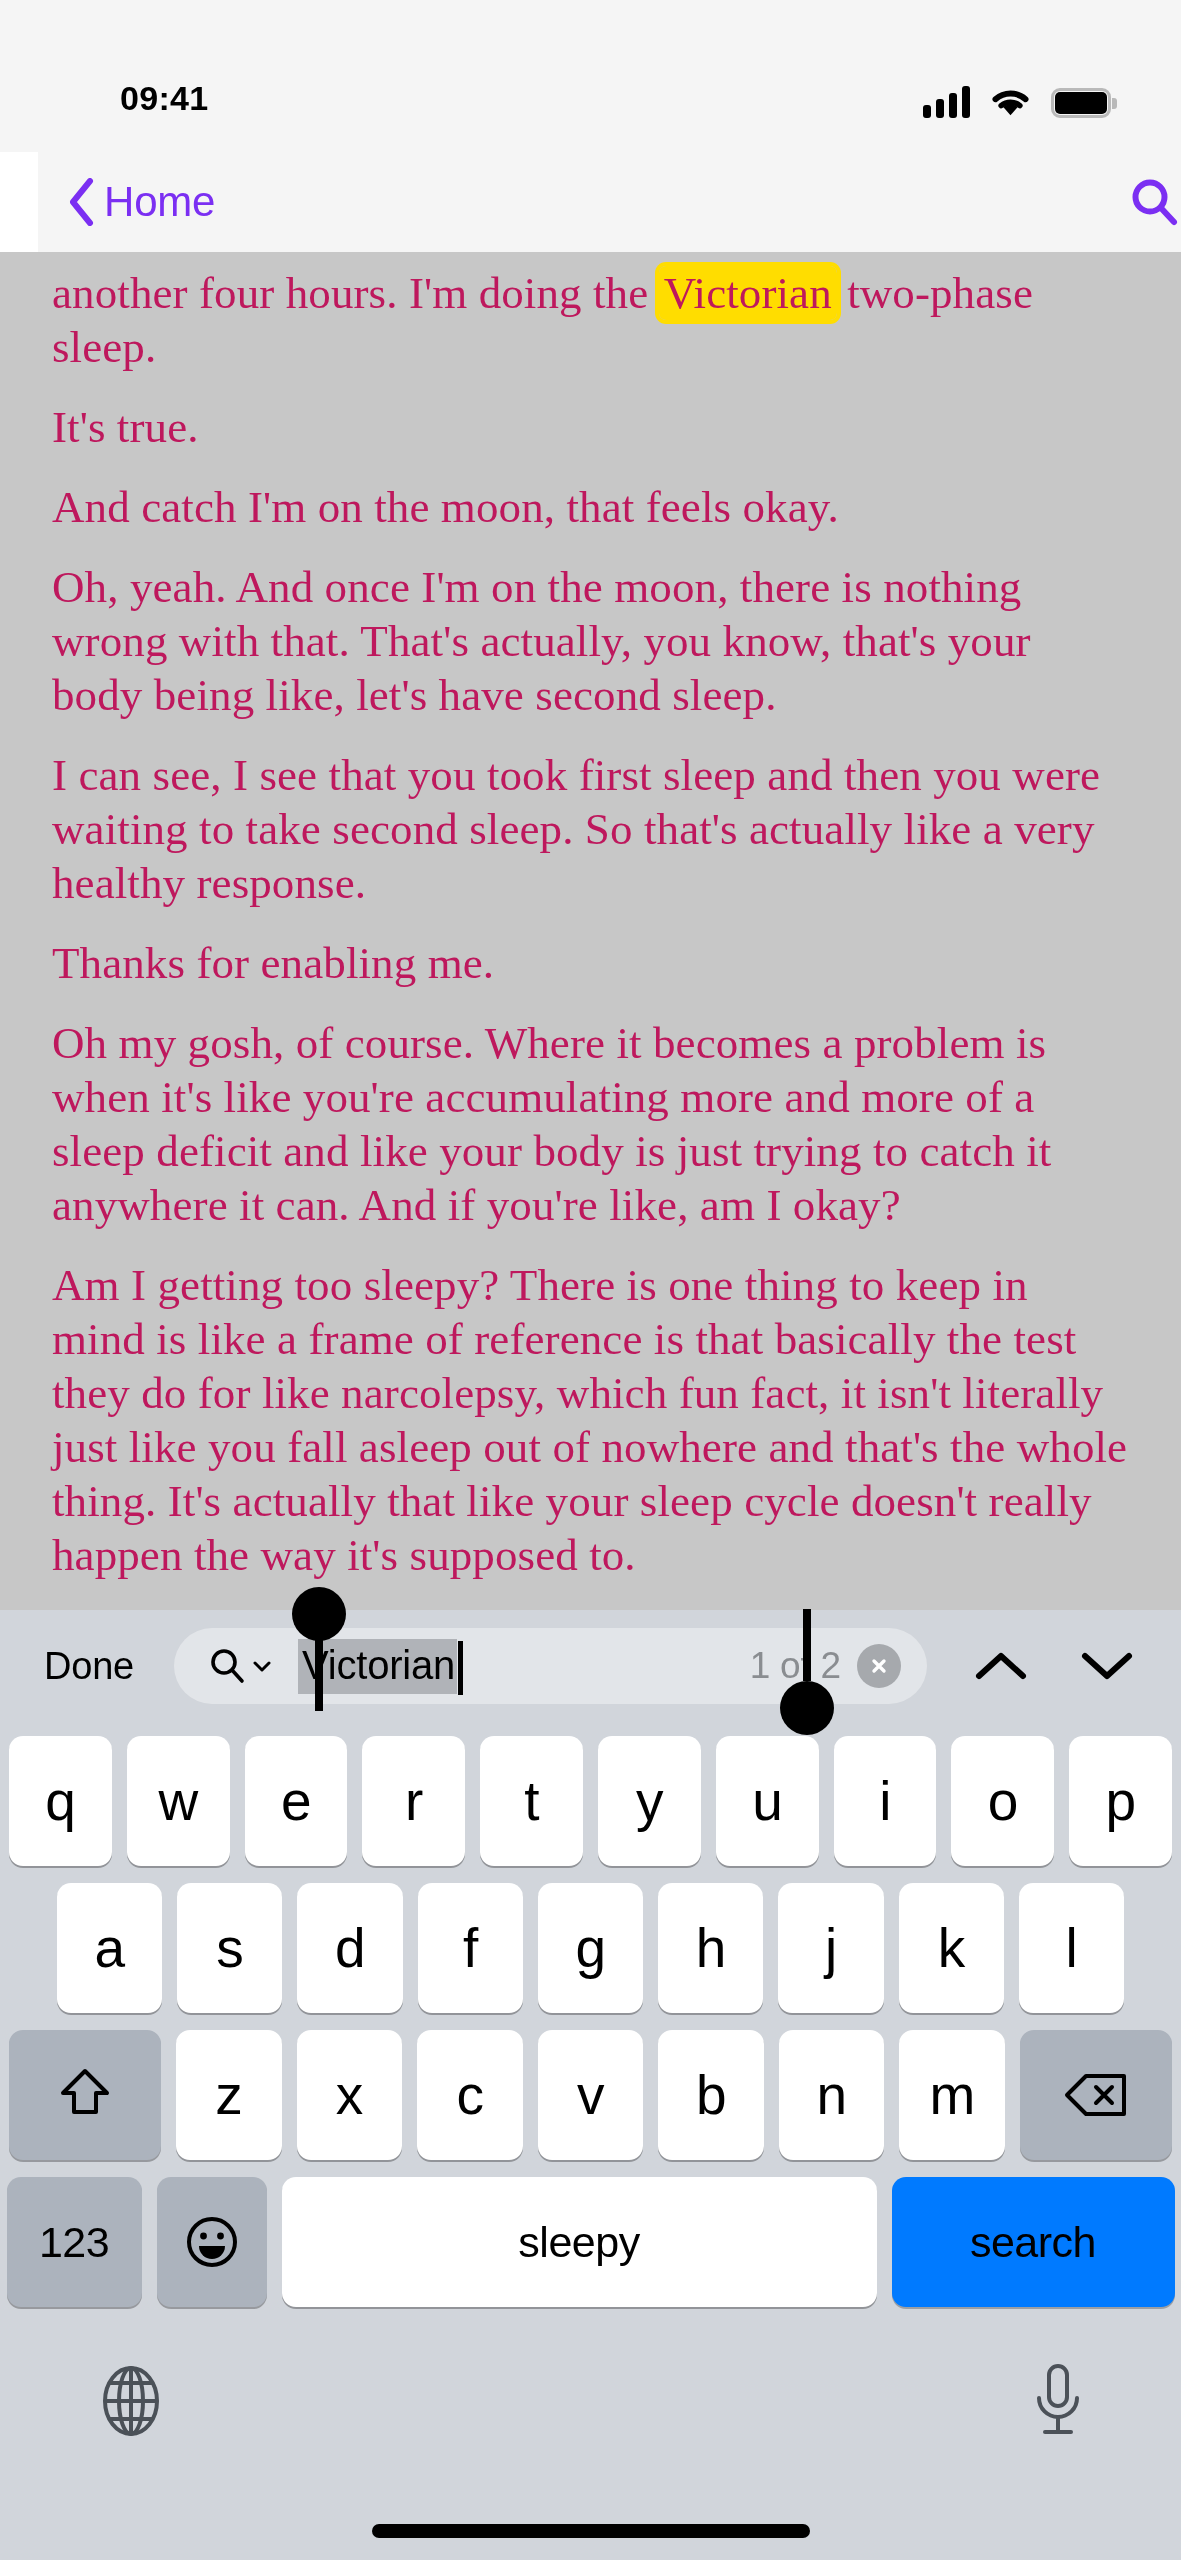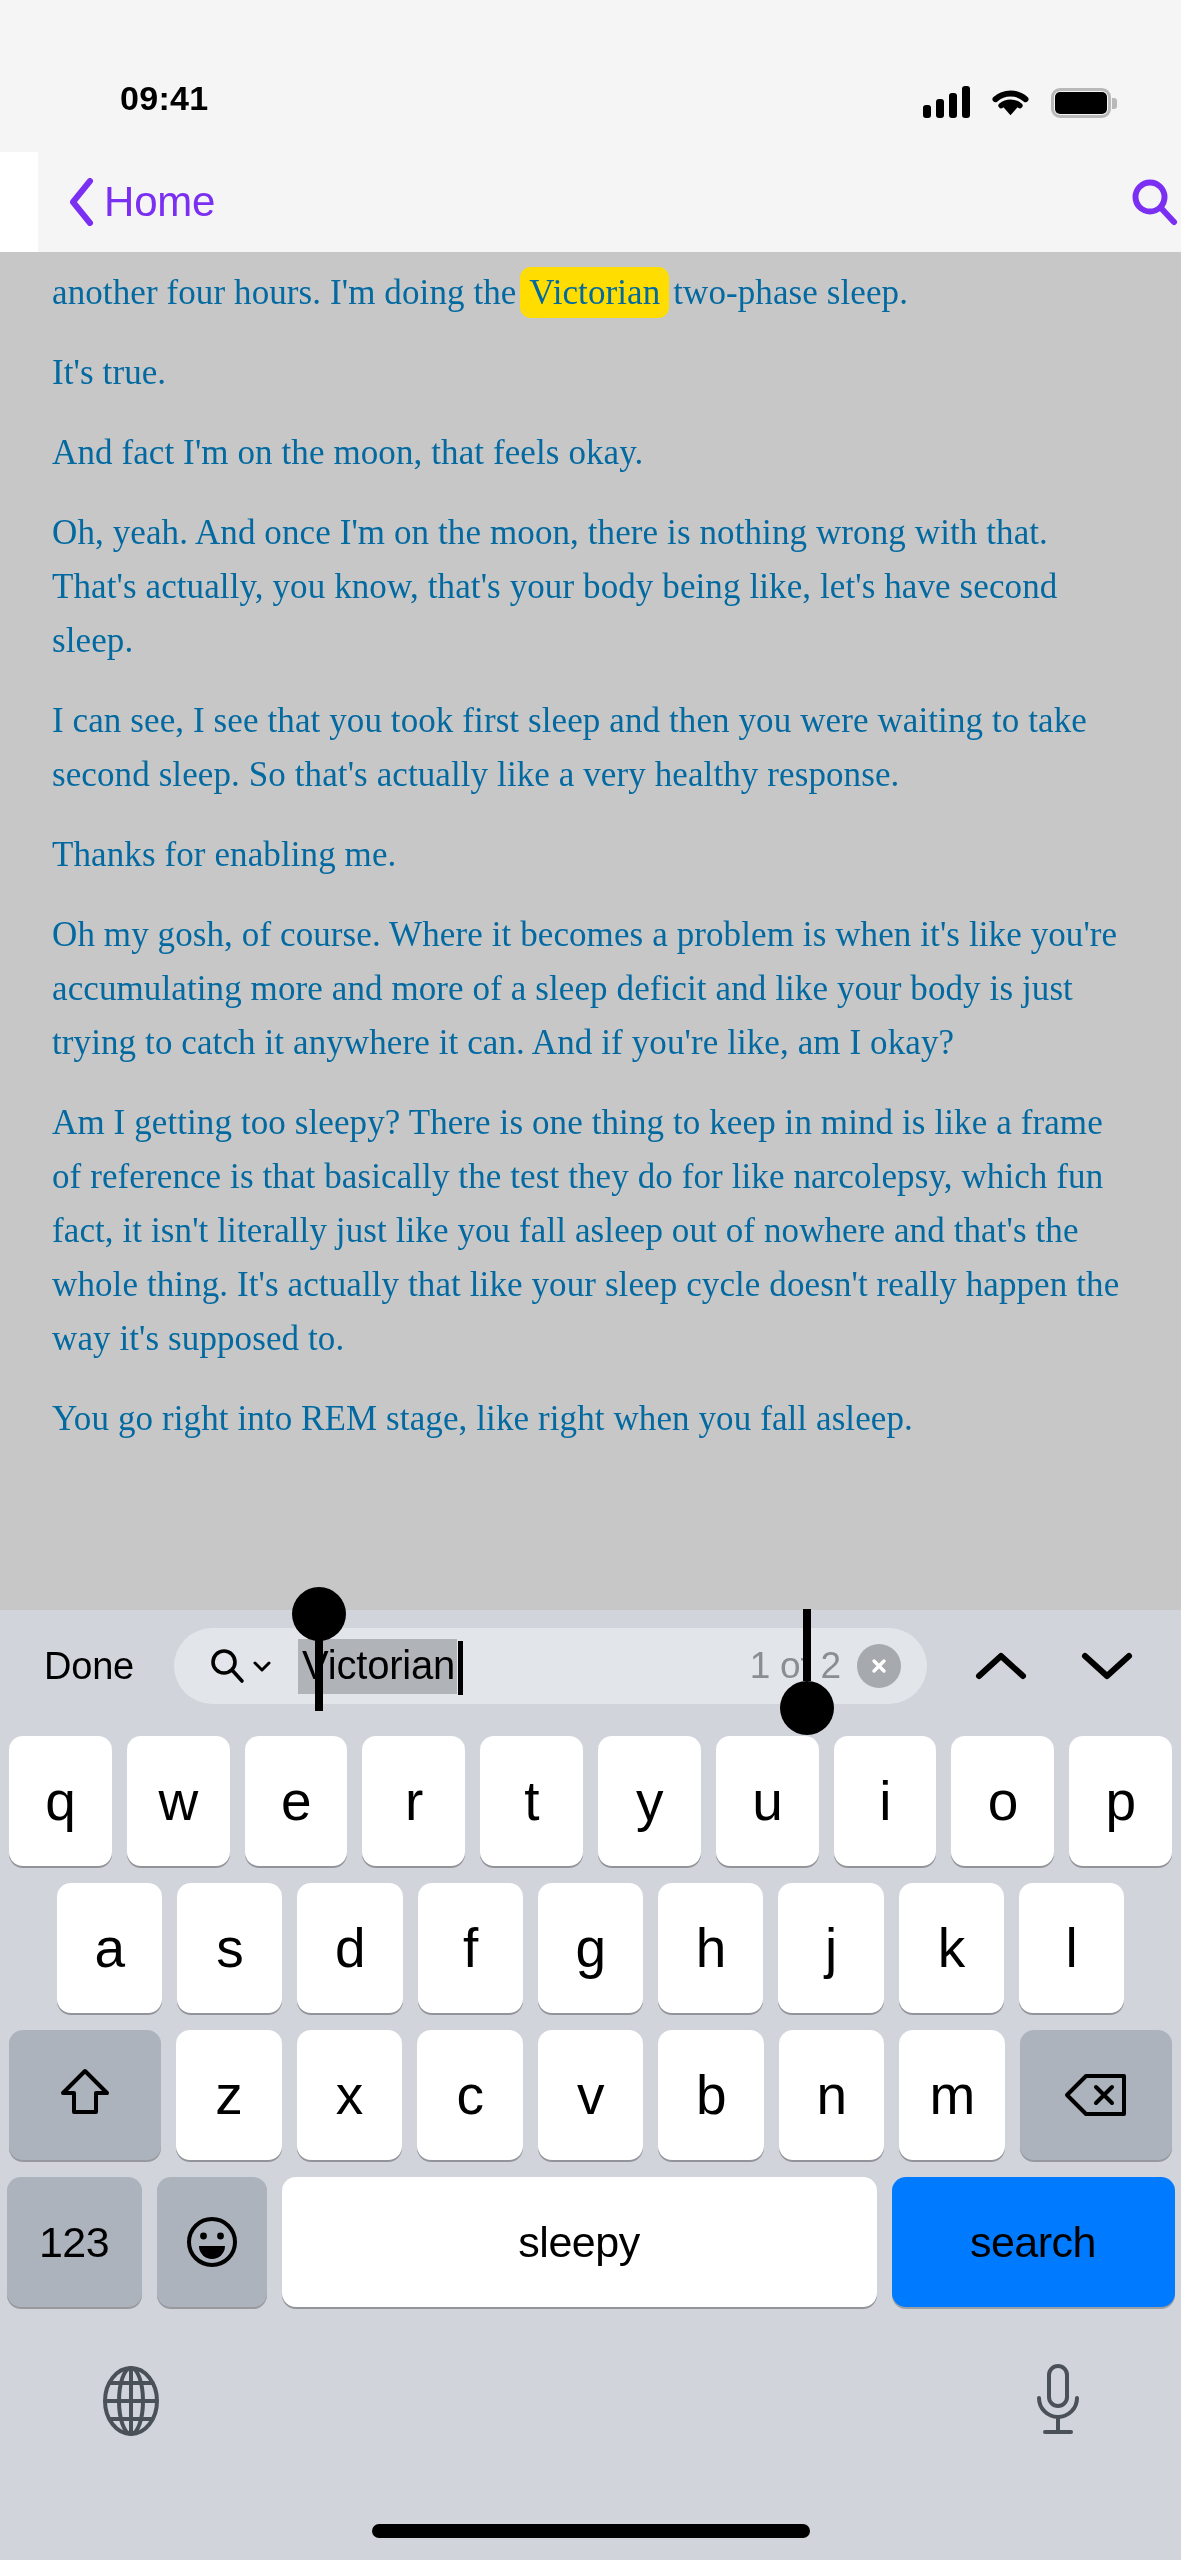--- a/index.html
+++ b/index.html
@@ -61,23 +61,23 @@
 
   
   .transcript {
     position:absolute; top:252px; left:0; width:1181px; height:1358px;
     background:#c7c7c7;
     padding:14px 52px 0 52px;
     overflow:hidden;
   }
   .para {
     font-family:"Liberation Serif", serif;
-    font-size:35px;
+    font-size:45px;
     line-height:54px;
-    color:#0369a1;
+    color:#be185d;
     margin-bottom:26px;
     letter-spacing:0.1px;
   }
   .hl {
     background:#ffdd00;
     border-radius:7px;
     padding:2px 5px;
     margin:0 -1px;
     box-shadow:0 0 0 4px #ffdd00;
   }
@@ -216,21 +216,21 @@
         <path d="M32 32 L45 46" stroke="#7b2ff2" stroke-width="6" fill="none" stroke-linecap="round"></path>
       </svg>
     </div>
   </div>
 
   <div class="transcript">
 
     <p class="para"><span>another four hours. I'm doing the </span><span class="hl">Victorian</span><span> two-phase sleep.</span></p>
 
     <p class="para">It's true.</p>
-    <p class="para">And fact I'm on the moon, that feels okay.</p>
+    <p class="para">And catch I'm on the moon, that feels okay.</p>
     <p class="para">Oh, yeah. And once I'm on the moon, there is nothing wrong with that. That's actually, you know, that's your body being like, let's have second sleep.</p>
     <p class="para">I can see, I see that you took first sleep and then you were waiting to take second sleep. So that's actually like a very healthy response.</p>
     <p class="para">Thanks for enabling me.</p>
     <p class="para">Oh my gosh, of course. Where it becomes a problem is when it's like you're accumulating more and more of a sleep deficit and like your body is just trying to catch it anywhere it can. And if you're like, am I okay?</p>
     <p class="para">Am I getting too sleepy? There is one thing to keep in mind is like a frame of reference is that basically the test they do for like narcolepsy, which fun fact, it isn't literally just like you fall asleep out of nowhere and that's the whole thing. It's actually that like your sleep cycle doesn't really happen the way it's supposed to.</p>
     <p class="para">You go right into REM stage, like right when you fall asleep.</p>
   </div>
 
   <div class="kbzone">
 

